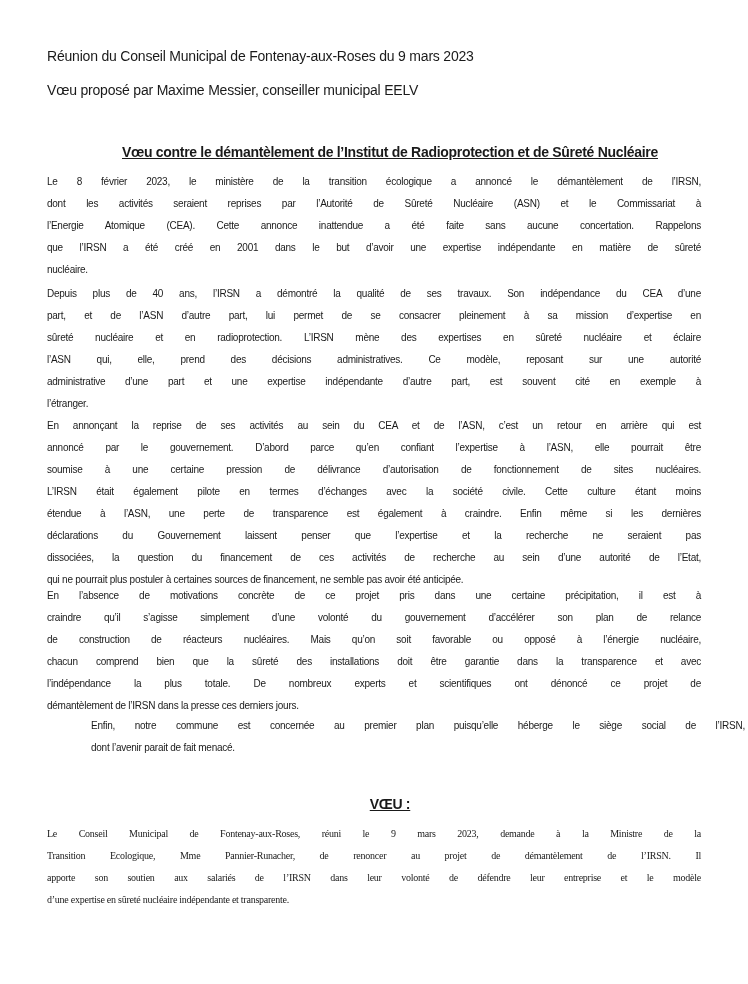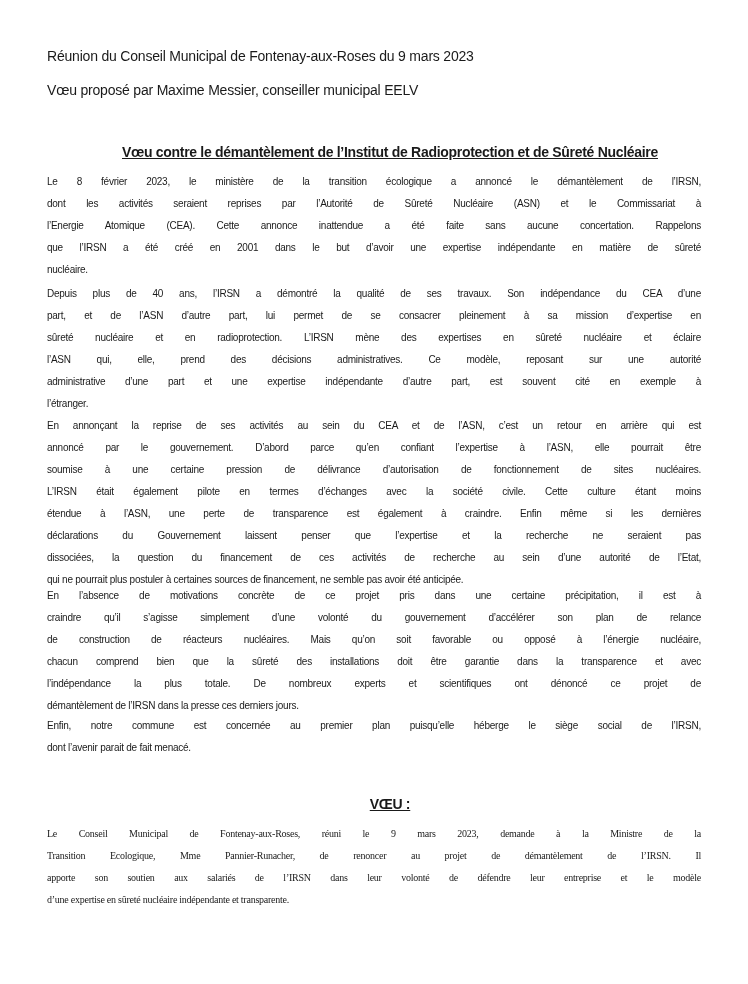--- a/index.html
+++ b/index.html
@@ -51,21 +51,21 @@
       <div class="line last"><span class="j">qui ne pourrait plus postuler à certaines sources de financement, ne semble pas avoir été anticipée.</span></div>
     </div>
   <div class="para" style="top:585px;">
       <div class="line"><span class="j">En l’absence de motivations concrète de ce projet pris dans une certaine précipitation, il est à</span></div>
       <div class="line"><span class="j">craindre qu’il s’agisse simplement d’une volonté du gouvernement d’accélérer son plan de relance</span></div>
       <div class="line"><span class="j">de construction de réacteurs nucléaires. Mais qu’on soit favorable ou opposé à l’énergie nucléaire,</span></div>
       <div class="line"><span class="j">chacun comprend bien que la sûreté des installations doit être garantie dans la transparence et avec</span></div>
       <div class="line"><span class="j">l’indépendance la plus totale. De nombreux experts et scientifiques ont dénoncé ce projet de</span></div>
       <div class="line last"><span class="j">démantèlement de l’IRSN dans la presse ces derniers jours.</span></div>
     </div>
-  <div class="para" style="top:715px;">
+  <div class="para" style="top:715px;margin-left:44px;">
       <div class="line"><span class="j">Enfin, notre commune est concernée au premier plan puisqu’elle héberge le siège social de l’IRSN,</span></div>
       <div class="line last"><span class="j">dont l’avenir parait de fait menacé.</span></div>
     </div>
 
   <div class="title" style="top:796px;">VŒU :</div>
   <div class="para" style="top:823px;font-family:Liberation Serif, serif;">
       <div class="line"><span class="j">Le Conseil Municipal de Fontenay-aux-Roses, réuni le 9 mars 2023, demande à la Ministre de la</span></div>
       <div class="line"><span class="j">Transition Ecologique, Mme Pannier-Runacher, de renoncer au projet de démantèlement de l’IRSN. Il</span></div>
       <div class="line"><span class="j">apporte son soutien aux salariés de l’IRSN dans leur volonté de défendre leur entreprise et le modèle</span></div>
       <div class="line last"><span class="j">d’une expertise en sûreté nucléaire indépendante et transparente.</span></div>

